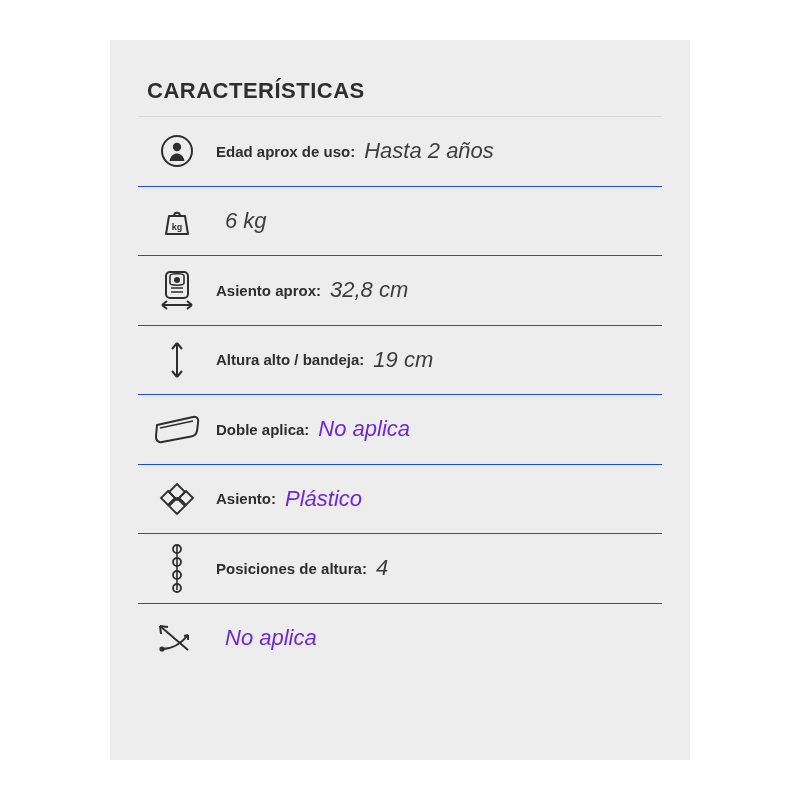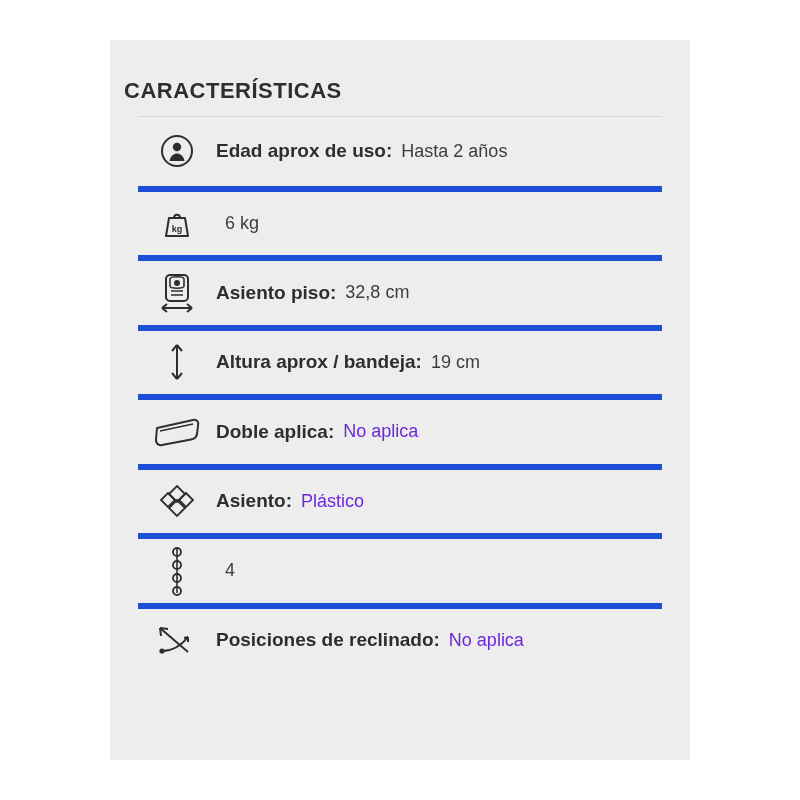--- a/index.html
+++ b/index.html
@@ -16,40 +16,40 @@
     left: 110px;
     top: 40px;
     width: 580px;
     height: 720px;
     background: #ededed;
     box-sizing: border-box;
   }
 
   #panel-title {
     position: absolute;
-    left: 14px;
+    left: 37px;
     top: 38px;
     font-size: 22px;
     font-weight: bold;
     letter-spacing: 0.5px;
     color: #2e2e2e;
   }
 
   #spec-list {
     position: absolute;
     left: 28px;
     top: 76px;
     width: 524px;
   }
 
   .spec-row {
     display: flex;
     align-items: center;
     height: 69.5px;
-    border-top: 6px solid #1d4ed8;
+    border-top: 1px solid #1d4ed8;
     box-sizing: border-box;
   }
   .spec-row:first-child {
     border-top: 1px solid #d8d8d8;
   }
   .spec-row:last-child {
     border-bottom: none;
   }
 
   .spec-icon {
@@ -58,32 +58,33 @@
     display: flex;
     align-items: center;
     justify-content: center;
   }
 
   .spec-icon svg {
     display: block;
   }
 
   .spec-label {
-    font-size: 19px;
+    font-size: 15px;
     font-weight: bold;
     color: #2e2e2e;
     white-space: nowrap;
   }
 
   .spec-value {
-    font-size: 18px;
+    font-size: 22px;
     font-weight: normal;
     color: #3d3d3d;
     margin-left: 9px;
     white-space: nowrap;
+    font-style: italic;
   }
   .spec-value.muted {
     color: #6d28d9;
   }
 </style>
 </head>
 <body>
 
 <div id="panel">
 
@@ -119,34 +120,34 @@
         <svg width="40" height="42" viewBox="0 0 40 42">
           <rect x="9" y="3" width="22" height="26" rx="4" fill="none" stroke="#2e2e2e" stroke-width="2"></rect>
           <path d="M13 7 C13 4 27 4 27 7 L27 14 C27 17 13 17 13 14 Z" fill="none" stroke="#2e2e2e" stroke-width="1.6"></path>
           <circle cx="20" cy="11" r="3" fill="#2e2e2e"></circle>
           <path d="M14 19 L26 19 M14 23 L26 23" stroke="#2e2e2e" stroke-width="1.6"></path>
           <path d="M5 36 L35 36" stroke="#2e2e2e" stroke-width="2"></path>
           <path d="M5 36 L10 32 M5 36 L10 40" stroke="#2e2e2e" stroke-width="2" fill="none"></path>
           <path d="M35 36 L30 32 M35 36 L30 40" stroke="#2e2e2e" stroke-width="2" fill="none"></path>
         </svg>
       </div>
-      <div class="spec-label">Asiento piso:</div>
+      <div class="spec-label">Asiento aprox:</div>
       <div class="spec-value">32,8 cm</div>
     </div>
 
 
     <div class="spec-row">
       <div class="spec-icon">
         <svg width="24" height="42" viewBox="0 0 24 42">
           <path d="M12 5 L12 37" stroke="#2e2e2e" stroke-width="2"></path>
           <path d="M12 4 L7 10 M12 4 L17 10" stroke="#2e2e2e" stroke-width="2" fill="none"></path>
           <path d="M12 38 L7 32 M12 38 L17 32" stroke="#2e2e2e" stroke-width="2" fill="none"></path>
         </svg>
       </div>
-      <div class="spec-label">Altura aprox / bandeja:</div>
+      <div class="spec-label">Altura alto / bandeja:</div>
       <div class="spec-value">19 cm</div>
     </div>
 
     <div class="spec-row">
       <div class="spec-icon">
         <svg width="48" height="32" viewBox="0 0 48 32">
           <path d="M4 12 L40 4 C44 3.2 46 6 45 10 L44 18 C43.4 21 41 23 38 23.6 L9 29 C5 29.8 2.5 27 3 23 Z" fill="none" stroke="#2e2e2e" stroke-width="2" stroke-linejoin="round"></path>
           <path d="M7 15 L40 8" stroke="#2e2e2e" stroke-width="1.6"></path>
         </svg>
       </div>
@@ -172,31 +173,31 @@
     <div class="spec-row">
       <div class="spec-icon">
         <svg width="22" height="52" viewBox="0 0 22 52">
           <path d="M11 4 L11 48" stroke="#2e2e2e" stroke-width="1.6"></path>
           <circle cx="11" cy="7" r="4" fill="none" stroke="#2e2e2e" stroke-width="1.8"></circle>
           <circle cx="11" cy="20" r="4" fill="none" stroke="#2e2e2e" stroke-width="1.8"></circle>
           <circle cx="11" cy="33" r="4" fill="none" stroke="#2e2e2e" stroke-width="1.8"></circle>
           <circle cx="11" cy="46" r="4" fill="none" stroke="#2e2e2e" stroke-width="1.8"></circle>
         </svg>
       </div>
+      <div class="spec-label">Posiciones de altura:</div>
       <div class="spec-value">4</div>
     </div>
 
     <div class="spec-row">
       <div class="spec-icon">
         <svg width="46" height="36" viewBox="0 0 46 36">
           <path d="M6 6 L34 30" stroke="#2e2e2e" stroke-width="2"></path>
           <path d="M6 6 L7 14 M6 6 L14 7" stroke="#2e2e2e" stroke-width="2" fill="none"></path>
           <path d="M8 29 C16 29 26 25 34 15" fill="none" stroke="#2e2e2e" stroke-width="2"></path>
           <circle cx="8" cy="29" r="2.6" fill="#2e2e2e"></circle>
           <path d="M34 15 L30 16 M34 15 L34 20" stroke="#2e2e2e" stroke-width="2" fill="none"></path>
         </svg>
       </div>
-      <div class="spec-label">Posiciones de reclinado:</div>
       <div class="spec-value muted">No aplica</div>
     </div>
 
   </div>
 </div>
 
 </body></html>

